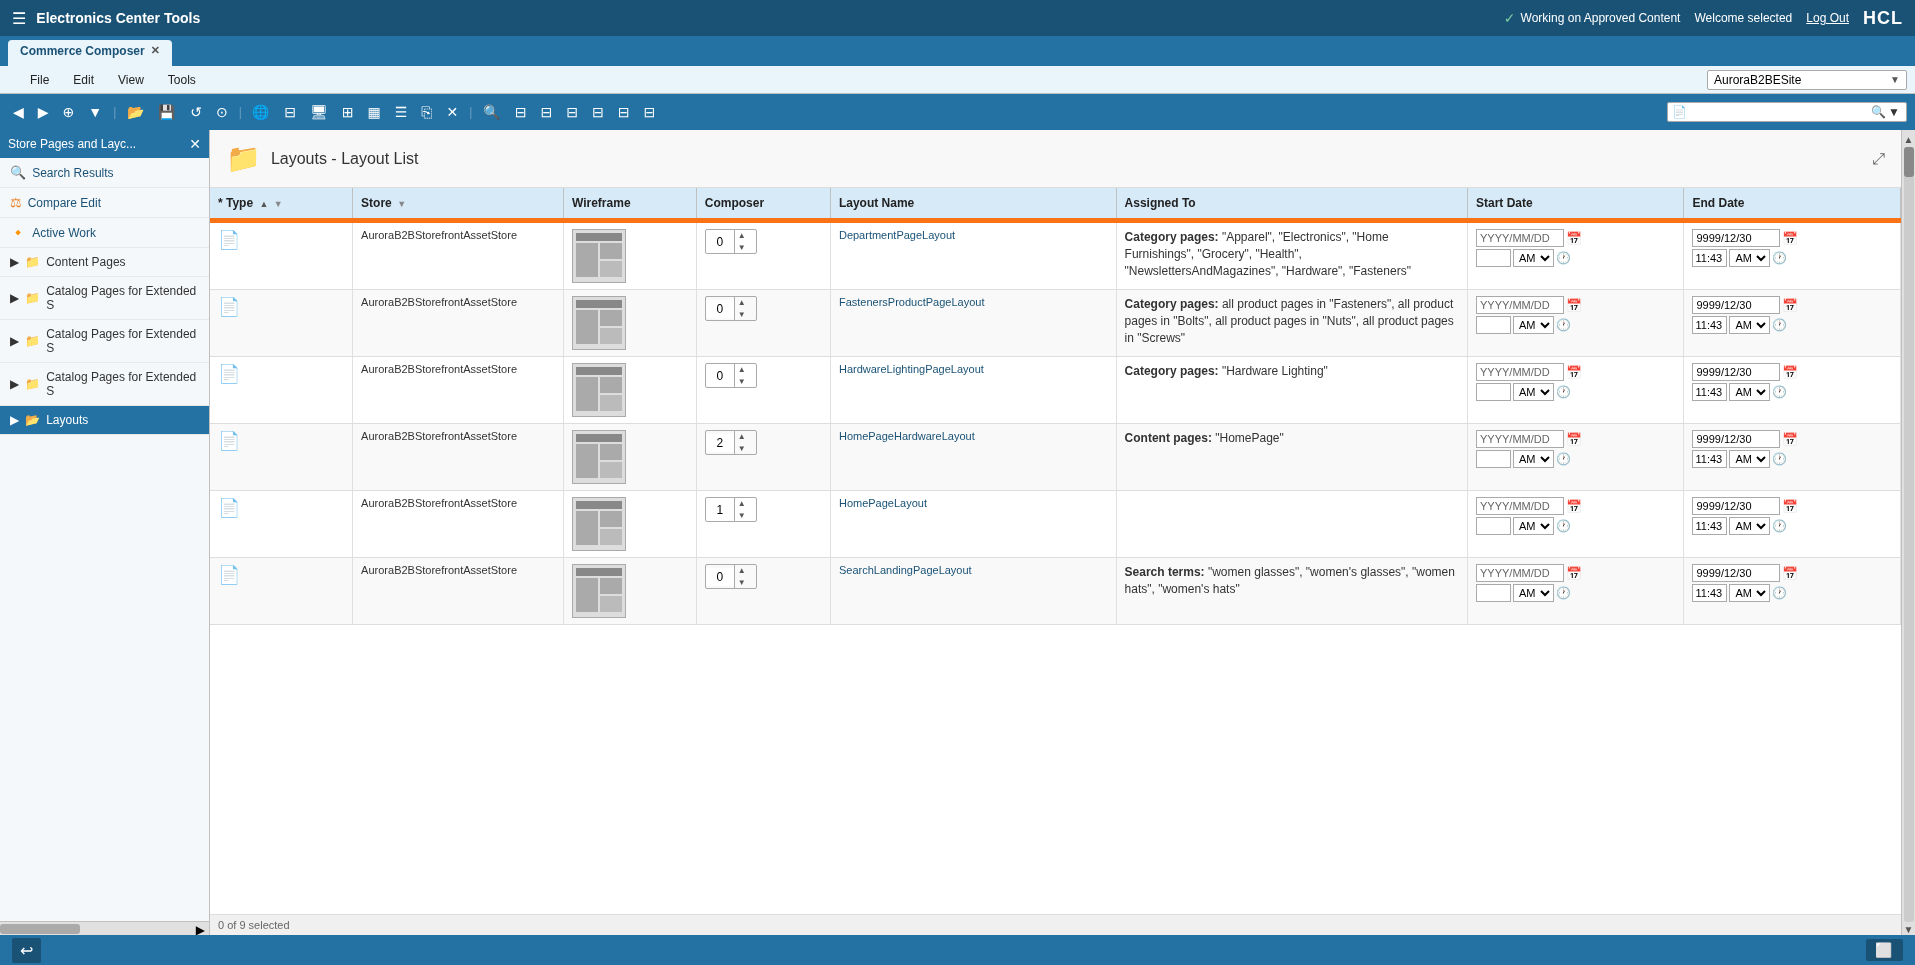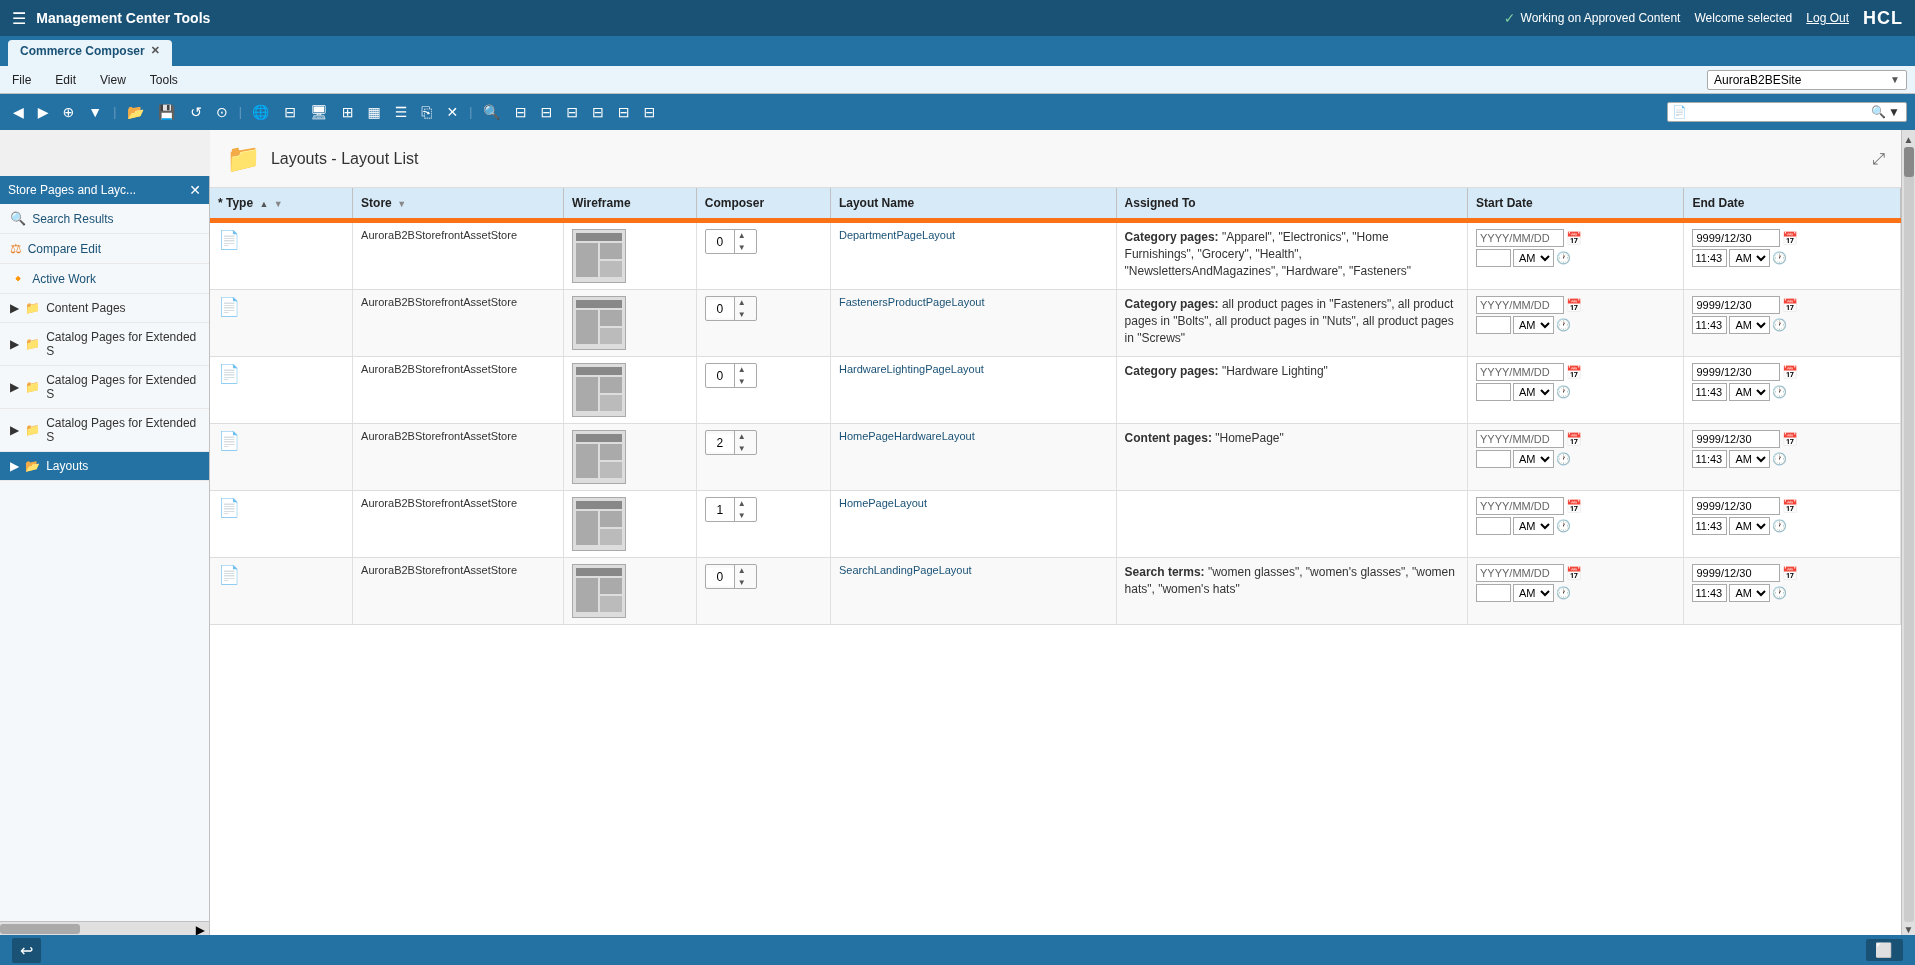--- a/index.html
+++ b/index.html
@@ -50,21 +50,21 @@
     
     .menu-bar {
       background: #eaf4fb;
       height: 28px;
       display: flex;
       align-items: center;
       padding: 0 8px;
       border-bottom: 1px solid #c0c0c0;
       justify-content: space-between;
     }
-    .menu-items { display: flex; gap: 16px; }
+    .menu-items { display: flex; gap: 16px; margin-left: 18px; }
     .menu-item { cursor: pointer; color: #222; font-size: 12px; padding: 2px 4px; }
     .store-selector {
       display: flex;
       align-items: center;
       border: 1px solid #aaa;
       background: white;
       padding: 2px 6px;
       border-radius: 2px;
       min-width: 200px;
       justify-content: space-between;
@@ -117,21 +117,20 @@
     }
 
     
     .sidebar {
       width: 210px;
       background: #f5f8fa;
       border-right: 1px solid #c0c0c0;
       display: flex;
       flex-direction: column;
       overflow: hidden;
-      margin-top: 46px;
     }
     .sidebar-header {
       background: #2471a3;
       color: white;
       padding: 6px 8px;
       display: flex;
       align-items: center;
       justify-content: space-between;
     }
     .sidebar-close { cursor: pointer; font-size: 14px; }
@@ -248,21 +247,21 @@
 
     
     .drop-arrow { font-size: 10px; color: #555; margin-left: 4px; }
   </style>
 </head>
 <body>
 
 <div class="top-bar">
   <div class="top-bar-left">
     <span class="hamburger">☰</span>
-    <span class="app-title">Management Center Tools</span>
+    <span class="app-title">Electronics Center Tools</span>
   </div>
   <div class="top-bar-right">
     <div class="working-status">
       <span class="check-icon">✓</span>
       <span>Working on Approved Content</span>
     </div>
     <span>Welcome selected</span>
     <span class="logout-link">Log Out</span>
     <span class="hcl-logo">HCL</span>
   </div>
@@ -751,20 +750,21 @@
           </select>
           <span style="cursor:pointer;color:#2471a3;font-size:12px;">🕐</span>
         </div>
       </div>
     </td>
             </tr>
           </tbody>
       </table>
     </div>
 
+    <div class="selected-count">0 of 9 selected</div>
   </div>
 
   <div class="scrollbar-v" style="display:flex;flex-direction:column;align-items:center;padding-top:4px;">
     <span style="font-size:10px;color:#555;cursor:pointer;">▲</span>
     <div style="flex:1;width:10px;background:#ccc;border-radius:3px;margin:2px 0;position:relative;">
       <div style="width:10px;height:30px;background:#888;border-radius:3px;position:absolute;top:0;"></div>
     </div>
     <span style="font-size:10px;color:#555;cursor:pointer;">▼</span>
   </div>
 </div>

